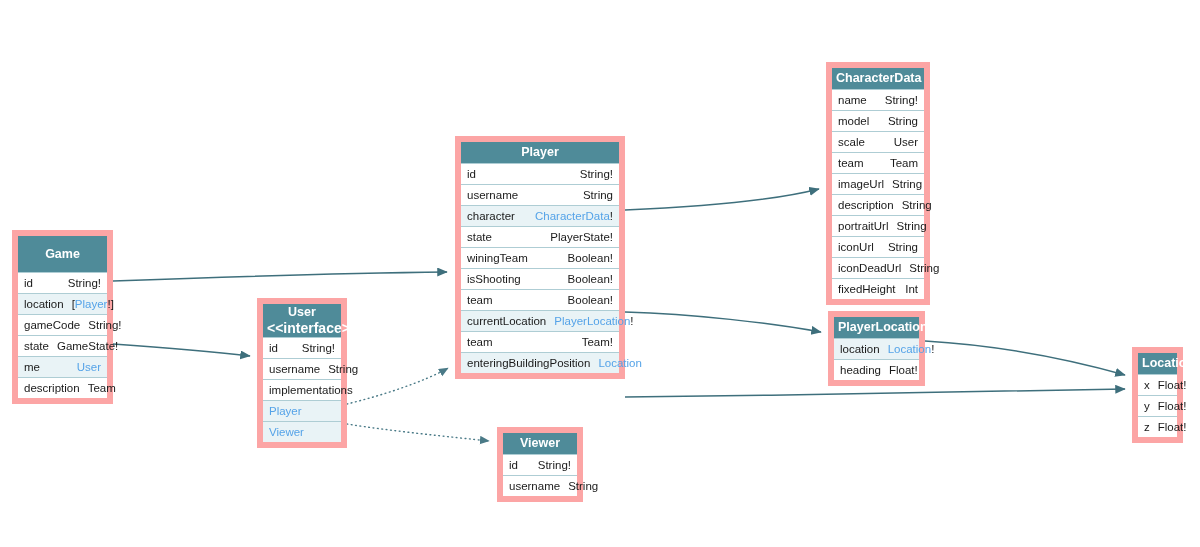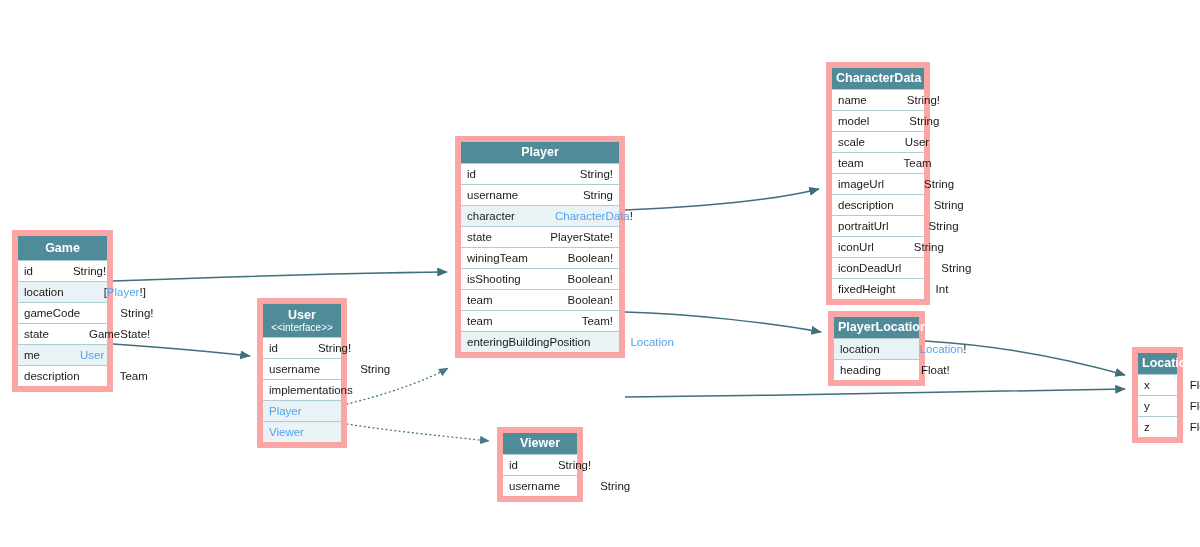--- a/index.html
+++ b/index.html
@@ -3,24 +3,24 @@
 <meta charset="utf-8">
 <style>
   html,body{margin:0;padding:0;background:#ffffff;}
   #canvas{position:relative;width:1200px;height:547px;background:#ffffff;overflow:hidden;
           font-family:"Liberation Sans", sans-serif;}
   #edges{position:absolute;left:0;top:0;width:1200px;height:547px;}
   .gtable{position:absolute;border:6px solid #fca5a5;background:#fdba74;box-sizing:border-box;}
   .gheader{background:#4f8b99;color:#ffffff;text-align:center;font-weight:bold;
            font-size:12.5px;display:flex;flex-direction:column;justify-content:center;
            line-height:1.15;padding:2px 4px;box-sizing:border-box;}
-  .stereotype{font-size:10px;font-weight:normal;}
+  .stereotype{font-size:14px;font-weight:bold;}
   .grow{display:flex;justify-content:space-between;align-items:center;height:21px;
         padding:0 6px;font-size:11.5px;color:#1a1a1a;box-sizing:border-box;
-        border-top:1px solid #aecdd4;white-space:nowrap;background:#ffffff;gap:32px;}
+        border-top:1px solid #aecdd4;white-space:nowrap;background:#ffffff;}
   .grow.linked{background:#e9f3f6;text-align:center;}
   .fname{margin-right:8px;}
   .ftype{color:#1a1a1a;}
   .tlink{color:#55a3e8;}
   .spanrow .fname{margin-right:0;}
 </style>
 </head>
 <body>
 
 <div id="canvas">
@@ -39,21 +39,21 @@
         <path d="M625,210 C700,207 775,200 819,189" fill="none" stroke="#3e6f7c" stroke-width="1.5" marker-end="url(#arrow)"></path>
         <path d="M625,312 C695,314 770,323 821,332" fill="none" stroke="#3e6f7c" stroke-width="1.5" marker-end="url(#arrow)"></path>
         <path d="M625,397 C800,395 1010,392 1125,389" fill="none" stroke="#3e6f7c" stroke-width="1.5" marker-end="url(#arrow)"></path>
         <path d="M925,341 C1010,346 1075,361 1125,375" fill="none" stroke="#3e6f7c" stroke-width="1.5" marker-end="url(#arrow)"></path>
         <path d="M347,404 C380,396 424,382 448,368" fill="none" stroke="#4a7a87" stroke-width="1.4" stroke-dasharray="0.8,3.6" stroke-linecap="round" marker-end="url(#arrowDot)"></path>
         <path d="M347,424 C390,431 452,437 489,441" fill="none" stroke="#4a7a87" stroke-width="1.4" stroke-dasharray="0.8,3.6" stroke-linecap="round" marker-end="url(#arrowDot)"></path>
       </g>
   </svg>
   <div id="tables">
       <div class="gtable" style="left: 12px; top: 230px; width: 101px;">
-        <div class="gheader" style="height: 24px;">
+        <div class="gheader" style="height: 36px;">
           <span>Game</span>
         </div>
         <div class="grow">
           <span class="fname">id</span>
           <span class="ftype"><span class="">String!</span></span>
         </div>
         <div class="grow linked">
           <span class="fname">location</span>
           <span class="ftype"><span>[</span><span class="tlink">Player</span><span>!]</span></span>
         </div>
@@ -122,20 +122,24 @@
           <span class="ftype"><span class="">Boolean!</span></span>
         </div>
         <div class="grow">
           <span class="fname">isShooting</span>
           <span class="ftype"><span class="">Boolean!</span></span>
         </div>
         <div class="grow">
           <span class="fname">team</span>
           <span class="ftype"><span class="">Boolean!</span></span>
         </div>
+        <div class="grow linked">
+          <span class="fname">currentLocation</span>
+          <span class="ftype"><span class="tlink">PlayerLocation</span><span>!</span></span>
+        </div>
         <div class="grow">
           <span class="fname">team</span>
           <span class="ftype"><span class="">Team!</span></span>
         </div>
         <div class="grow linked">
           <span class="fname">enteringBuildingPosition</span>
           <span class="ftype"><span class="tlink">Location</span></span>
         </div>
       </div>
       <div class="gtable" style="left: 826px; top: 62px; width: 104px;">

